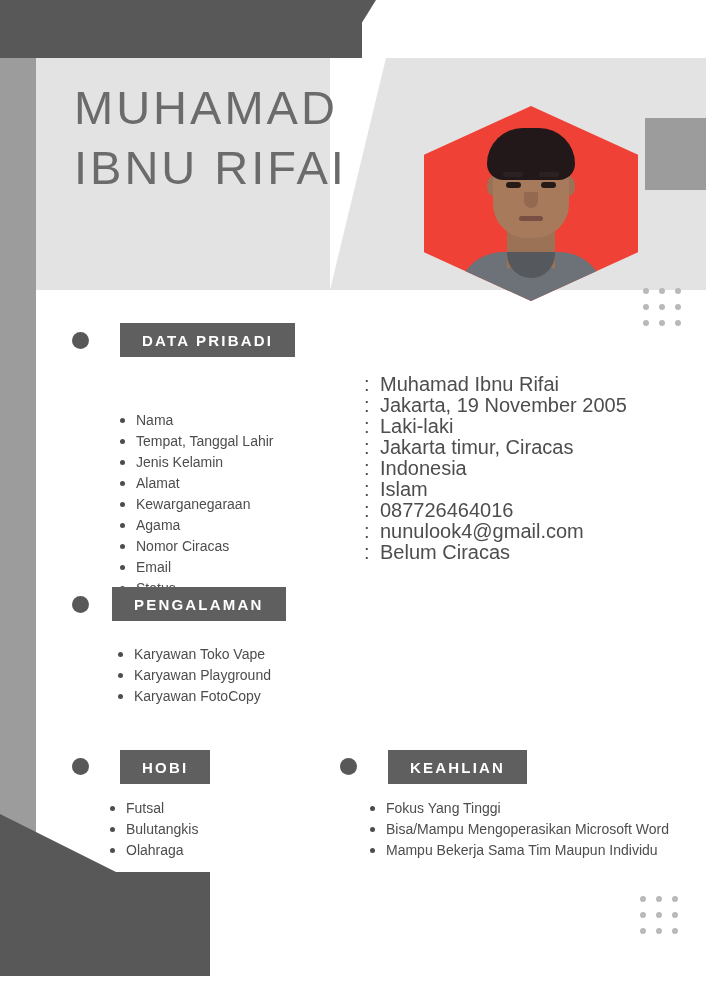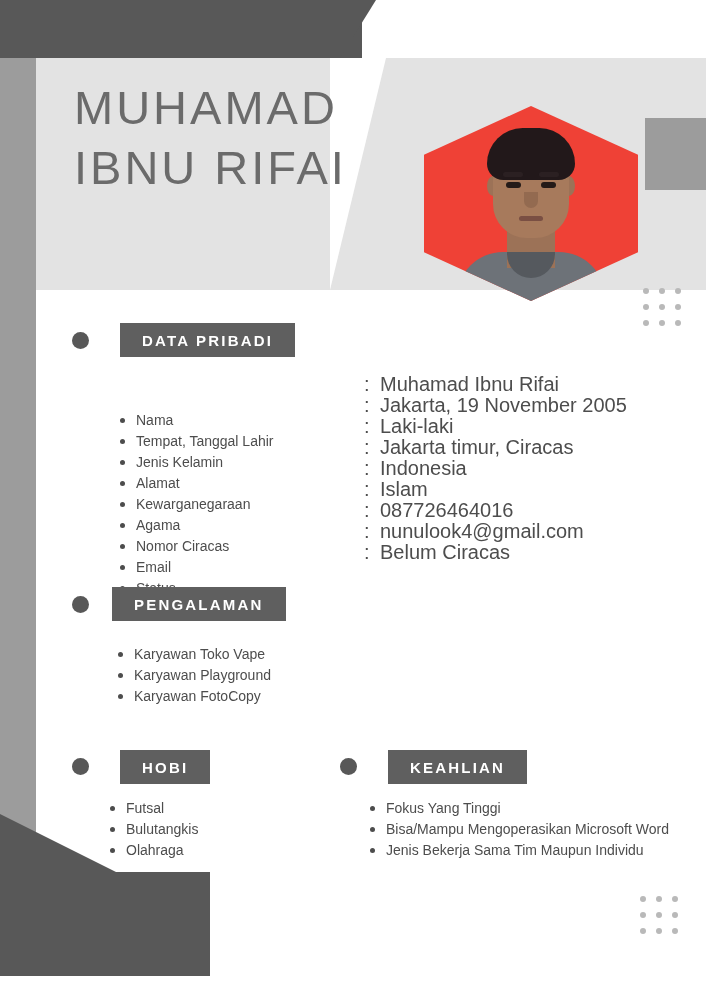--- a/index.html
+++ b/index.html
@@ -369,16 +369,16 @@
     <div class="li">Bulutangkis</div>
     <div class="li">Olahraga</div>
   </div>
 
   <div class="bullet-dot" style="left:340px; top:758px;"></div>
   <div class="sec-head" style="left:368px; top:750px;">KEAHLIAN</div>
 
   <div class="skill-list">
     <div class="li">Fokus Yang Tinggi</div>
     <div class="li">Bisa/Mampu Mengoperasikan Microsoft Word</div>
-    <div class="li">Jenis Bekerja Sama Tim Maupun Individu</div>
+    <div class="li">Mampu Bekerja Sama Tim Maupun Individu</div>
   </div>
 
 </div>
 
 </body></html>

